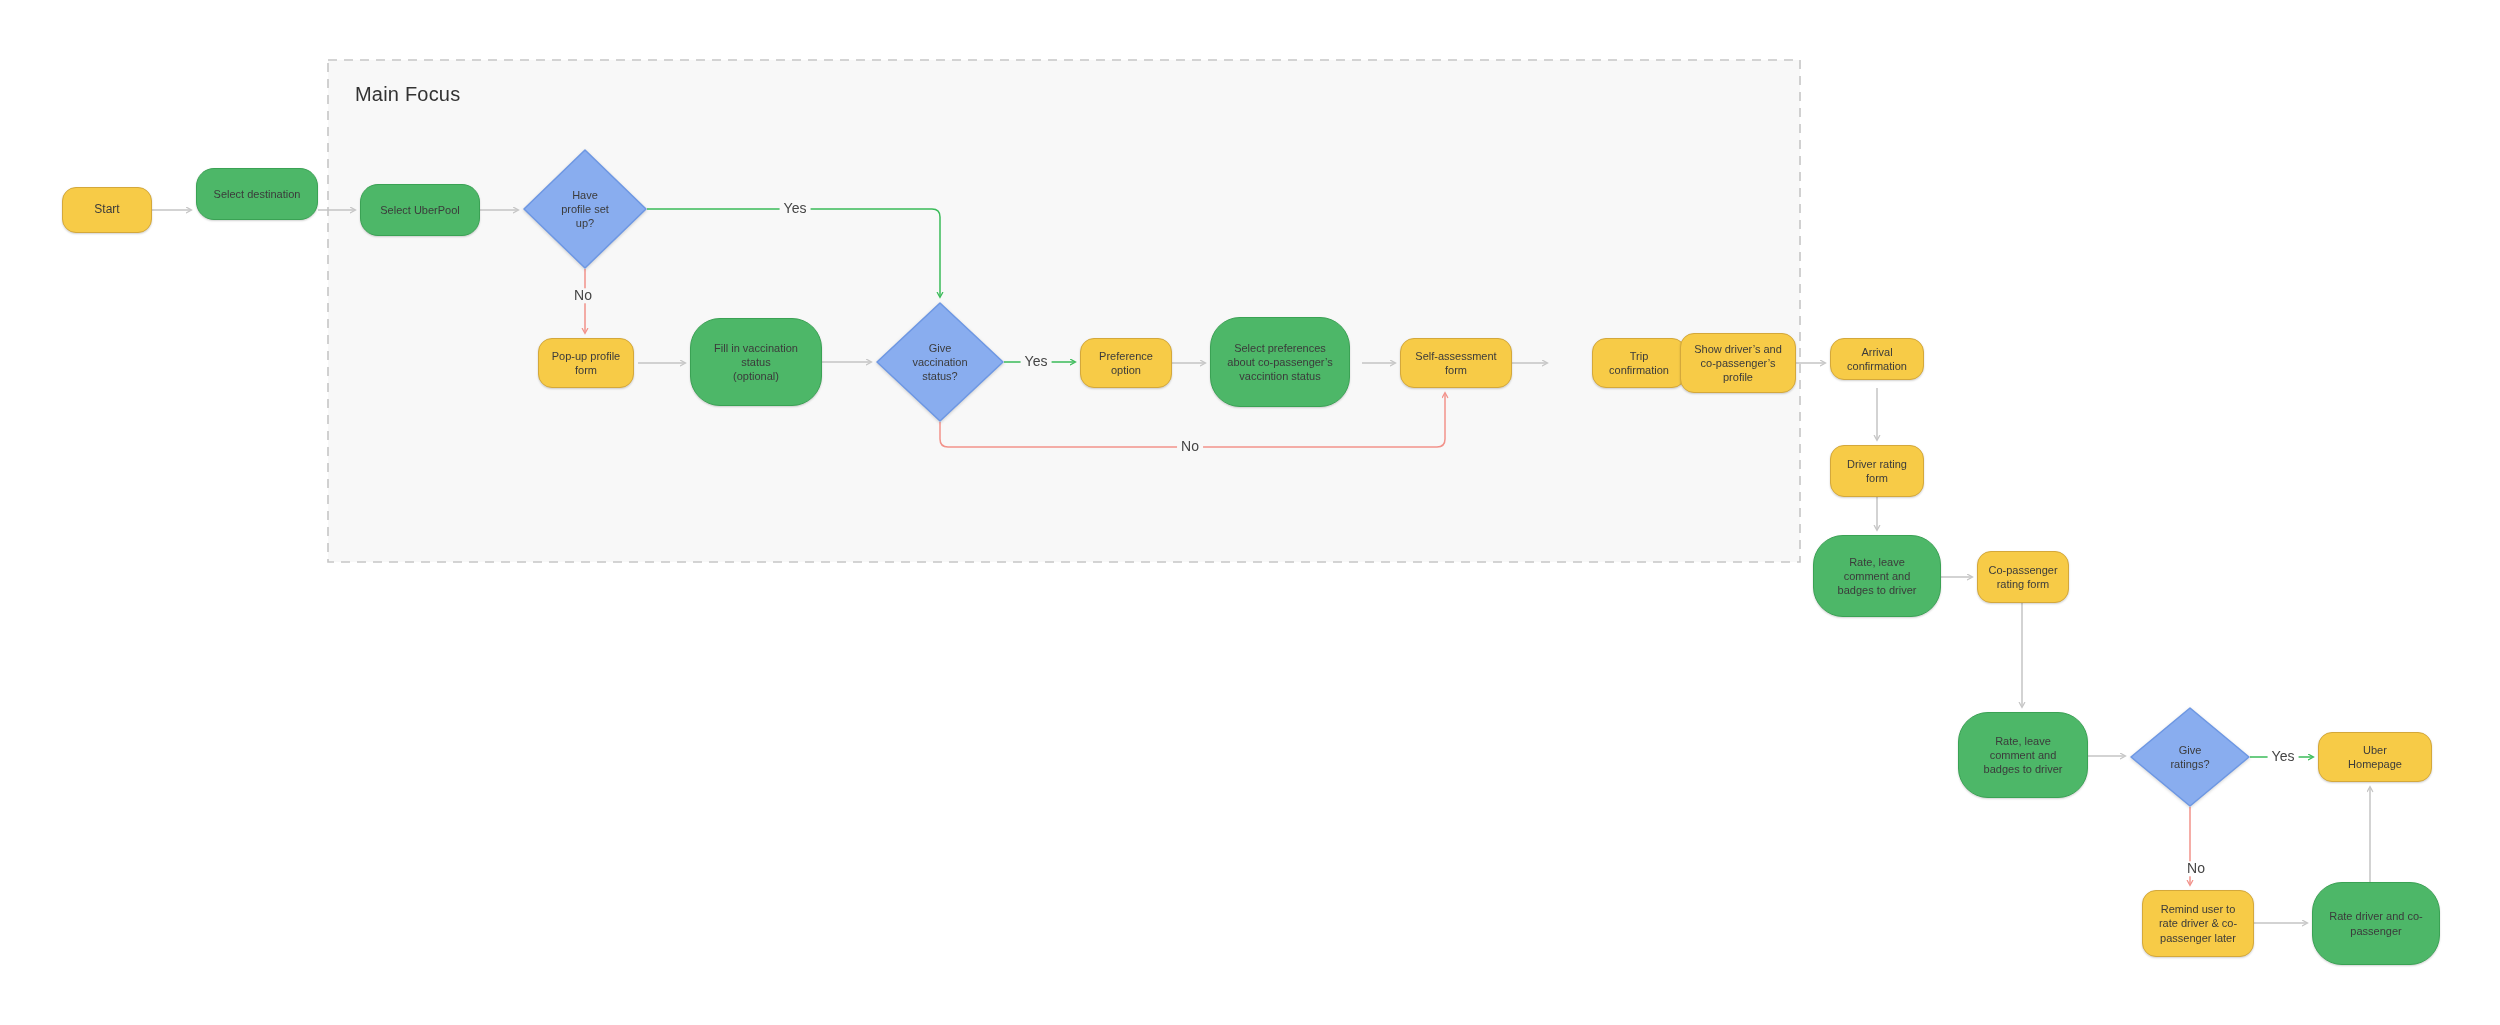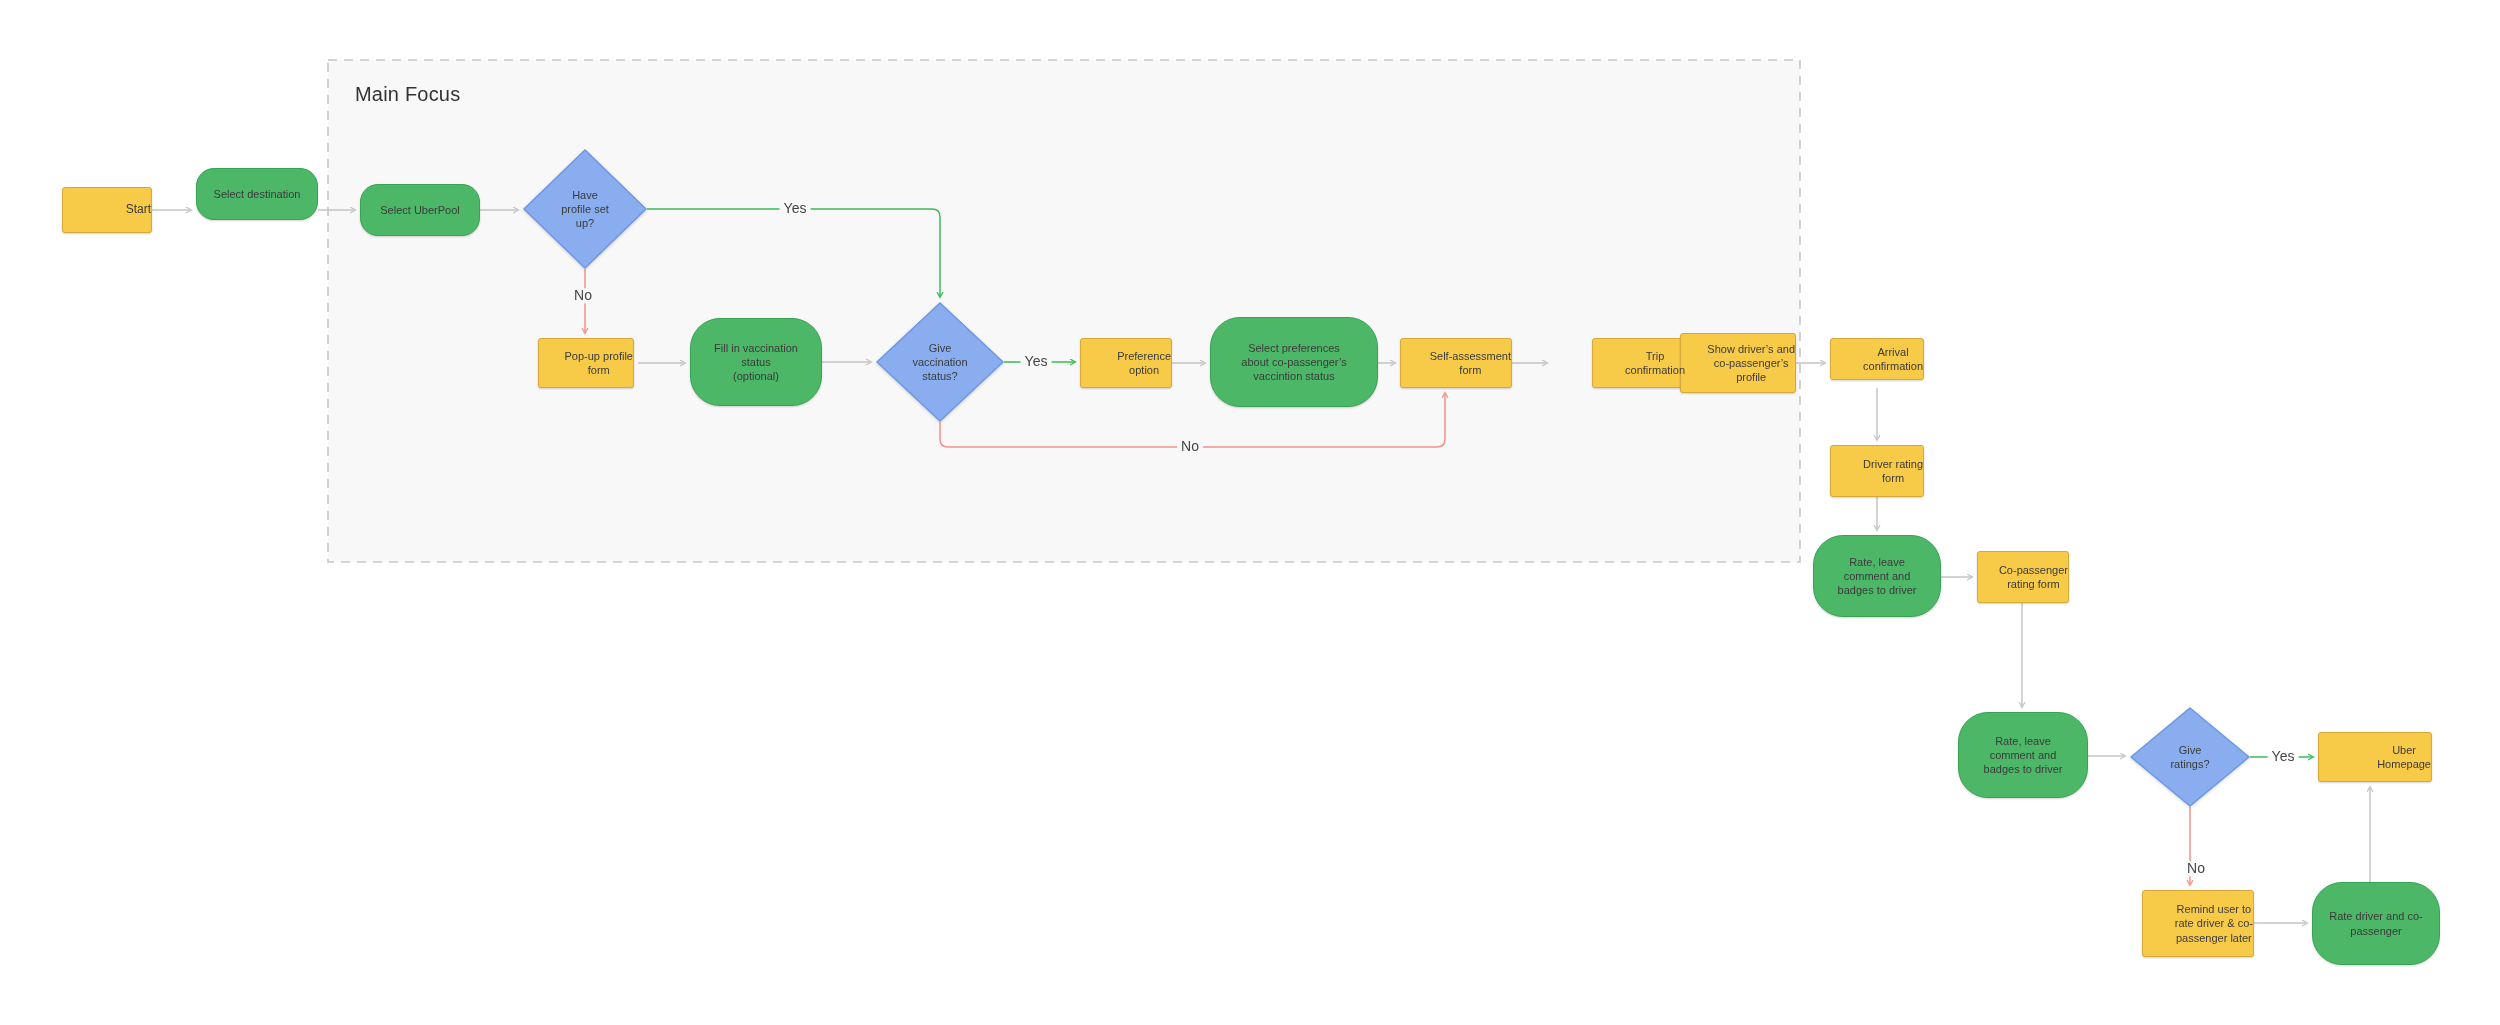--- a/index.html
+++ b/index.html
@@ -5,21 +5,21 @@
   html,body { margin:0; padding:0; background:#ffffff; font-family:"Liberation Sans", sans-serif; }
   .canvas { position:relative; background:#ffffff; overflow:hidden; }
   svg.edges { position:absolute; left:0; top:0; z-index:1; }
   .section-title { position:absolute; z-index:2; font-size:20px; color:#333333; letter-spacing:.2px;text-align:right; }
   .nodes { position:absolute; inset:0; z-index:2; pointer-events:none; }
   .node { position:absolute; display:flex; align-items:center; justify-content:center;
           text-align:center; box-sizing:border-box; color:var(--text-color);
           font-size:11px; line-height:1.3; pointer-events:auto; }
   .node .lbl { white-space:pre-line; position:relative; z-index:1; }
   .rect { background:var(--yellow-fill); border:1.5px solid var(--yellow-border);
-          border-radius:3px; box-shadow:0 1px 2px rgba(0,0,0,.18);justify-content:flex-end; }
+          border-radius:14px; box-shadow:0 1px 2px rgba(0,0,0,.18); }
   .pill { background:var(--green-fill); border:1.5px solid var(--green-border);
           border-radius:18px; box-shadow:0 1px 2px rgba(0,0,0,.18); }
   .pill-lg { background:var(--green-fill); border:1.5px solid var(--green-border);
           border-radius:30px; box-shadow:0 1px 2px rgba(0,0,0,.18); }
   .diamond { background:transparent; }
   .diamond svg { position:absolute; inset:0; overflow:visible;
           filter:drop-shadow(0 1px 1.5px rgba(0,0,0,.18)); }
   .edge-label { position:absolute; z-index:3; transform:translate(-50%,-50%);
           font-size:14px; color:#454545; padding:0 4px; line-height:1.1; }
 </style>
@@ -97,21 +97,21 @@
           <polygon points="64,1 127,60 64,119 1,60" fill="#89ADEF" stroke="#6D97E3" stroke-width="1.5" stroke-linejoin="round"></polygon>
         </svg>
         <div class="lbl">Give
 vaccination
 status?</div>
       </div>
       <div class="node rect" style="left: 1080px; top: 338px; width: 92px; height: 50px;">
         <div class="lbl">Preference
 option</div>
       </div>
-      <div class="node pill-lg" style="left: 1210px; top: 317px; width: 168px; height: 90px;">
+      <div class="node pill-lg" style="left: 1210px; top: 317px; width: 140px; height: 90px;">
         <div class="lbl">Select preferences
 about co-passenger’s
 vaccintion status</div>
       </div>
       <div class="node rect" style="left: 1400px; top: 338px; width: 112px; height: 50px;">
         <div class="lbl">Self-assessment
 form</div>
       </div>
       <div class="node rect" style="left: 1552px; top: 338px; width: 94px; height: 50px; margin-left: 40px;">
         <div class="lbl">Trip

